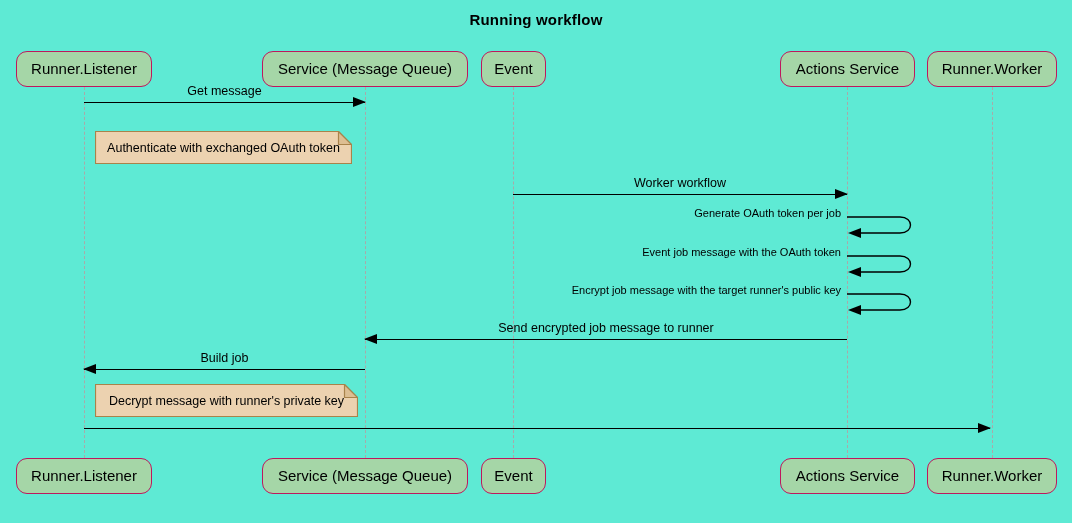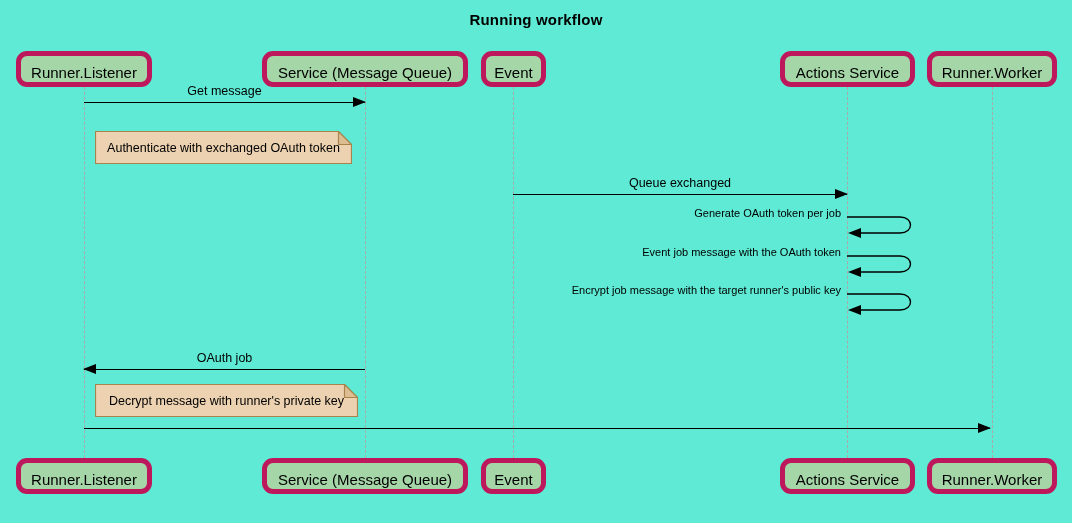--- a/index.html
+++ b/index.html
@@ -23,21 +23,21 @@
     width: 1072px;
     text-align: center;
     font-size: 15px;
     font-weight: bold;
     letter-spacing: 0.2px;
   }
   .actor {
     position: absolute;
     height: 36px;
     background: #A5D6A7;
-    border: 5px solid #be185d;
+    border: 1px solid #be185d;
     border-radius: 11px;
     box-sizing: border-box;
     text-align: center;
     font-size: 15px;
     line-height: 34px;
     white-space: nowrap;
     overflow: hidden;
   }
   .actor.top { top: 51px; }
   .actor.bottom { top: 458px; }
@@ -138,21 +138,21 @@
 
   <div class="note" style="left:95px; top:131px; width:257px; height:33px">
     <svg width="257" height="33">
       <path d="M0.5,0.5 H243.5 L256.5,13.5 V32.5 H0.5 Z" fill="#ECD2B0" stroke="#A8834B" stroke-width="1.2"></path>
       <path d="M243.5,0.5 V13.5 H256.5 Z" fill="#DDBE92" stroke="#A8834B" stroke-width="1.2"></path>
     </svg>
     <span class="note-text">Authenticate with exchanged OAuth token</span>
   </div>
 
   <div class="msg" style="left:513px; top:176px; width:334px">
-    <div class="msg-label">Queue exchanged</div>
+    <div class="msg-label">Worker workflow</div>
     <div class="msg-line">
       <span class="arrowhead right"></span>
     </div>
   </div>
 
   <div class="self-label" style="top:206px">Generate OAuth token per job</div>
   <svg class="self-loop" style="top:216px" width="74" height="24">
     <path d="M0,1 H53 C67,1 67,17 53,17 H14" fill="none" stroke="#000000" stroke-width="1.4"></path>
     <polygon points="14,12 1,17 14,22" fill="#000000"></polygon>
   </svg>
@@ -162,23 +162,29 @@
     <path d="M0,1 H53 C67,1 67,17 53,17 H14" fill="none" stroke="#000000" stroke-width="1.4"></path>
     <polygon points="14,12 1,17 14,22" fill="#000000"></polygon>
   </svg>
 
   <div class="self-label" style="top:283px">Encrypt job message with the target runner's public key</div>
   <svg class="self-loop" style="top:293px" width="74" height="24">
     <path d="M0,1 H53 C67,1 67,17 53,17 H14" fill="none" stroke="#000000" stroke-width="1.4"></path>
     <polygon points="14,12 1,17 14,22" fill="#000000"></polygon>
   </svg>
 
+  <div class="msg" style="left:365px; top:321px; width:482px">
+    <div class="msg-label">Send encrypted job message to runner</div>
+    <div class="msg-line">
+      <span class="arrowhead left"></span>
+    </div>
+  </div>
 
   <div class="msg" style="left:84px; top:351px; width:281px">
-    <div class="msg-label">OAuth job</div>
+    <div class="msg-label">Build job</div>
     <div class="msg-line">
       <span class="arrowhead left"></span>
     </div>
   </div>
 
   <div class="note" style="left:95px; top:384px; width:263px; height:33px">
     <svg width="263" height="33">
       <path d="M0.5,0.5 H249.5 L262.5,13.5 V32.5 H0.5 Z" fill="#ECD2B0" stroke="#A8834B" stroke-width="1.2"></path>
       <path d="M249.5,0.5 V13.5 H262.5 Z" fill="#DDBE92" stroke="#A8834B" stroke-width="1.2"></path>
     </svg>

